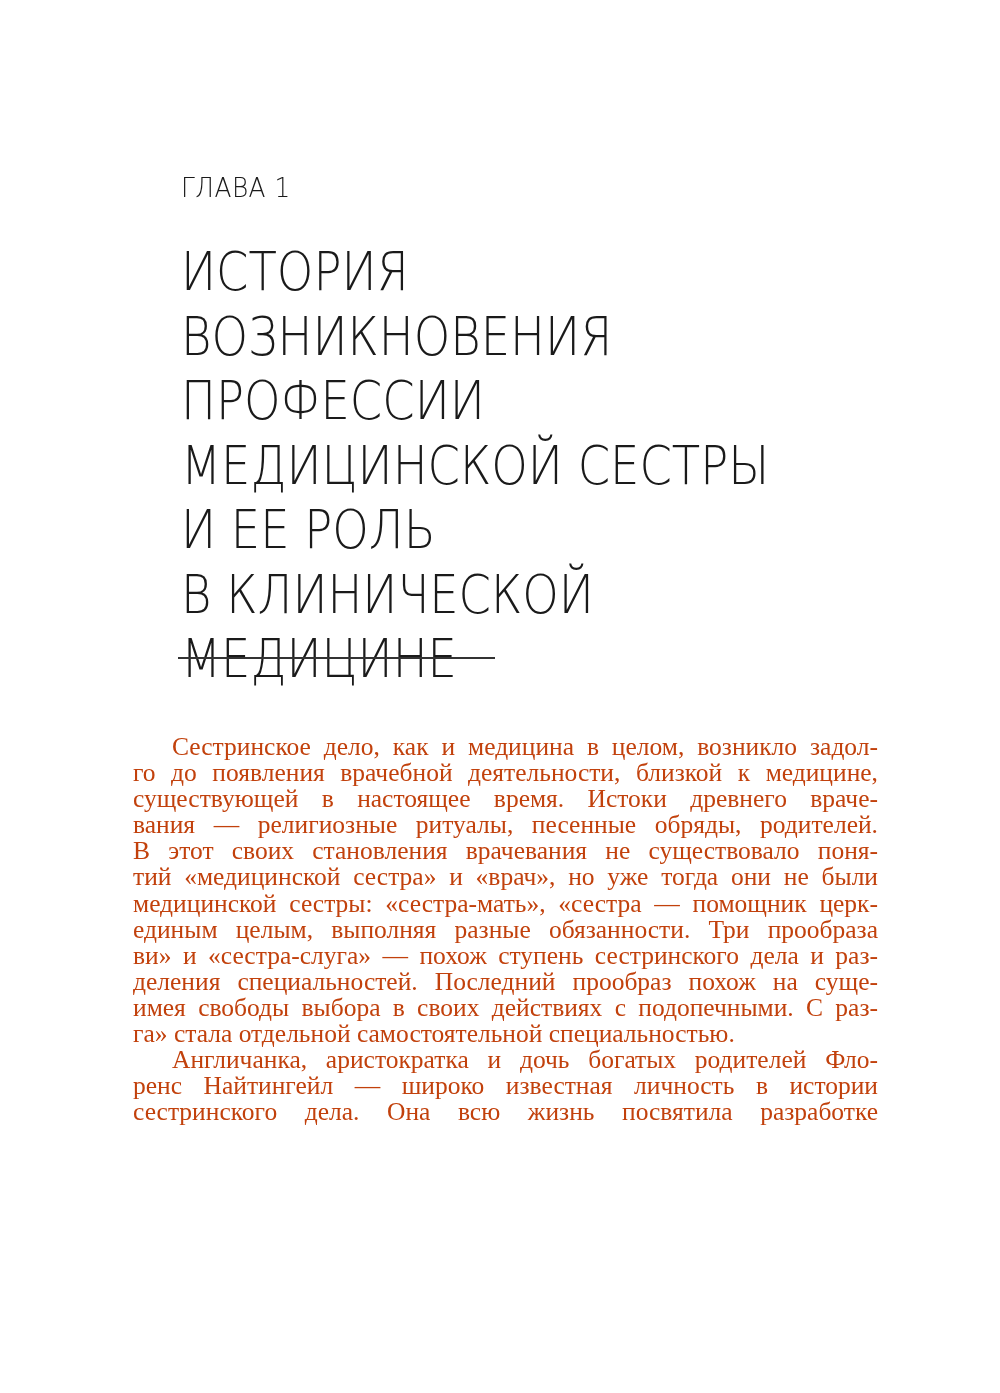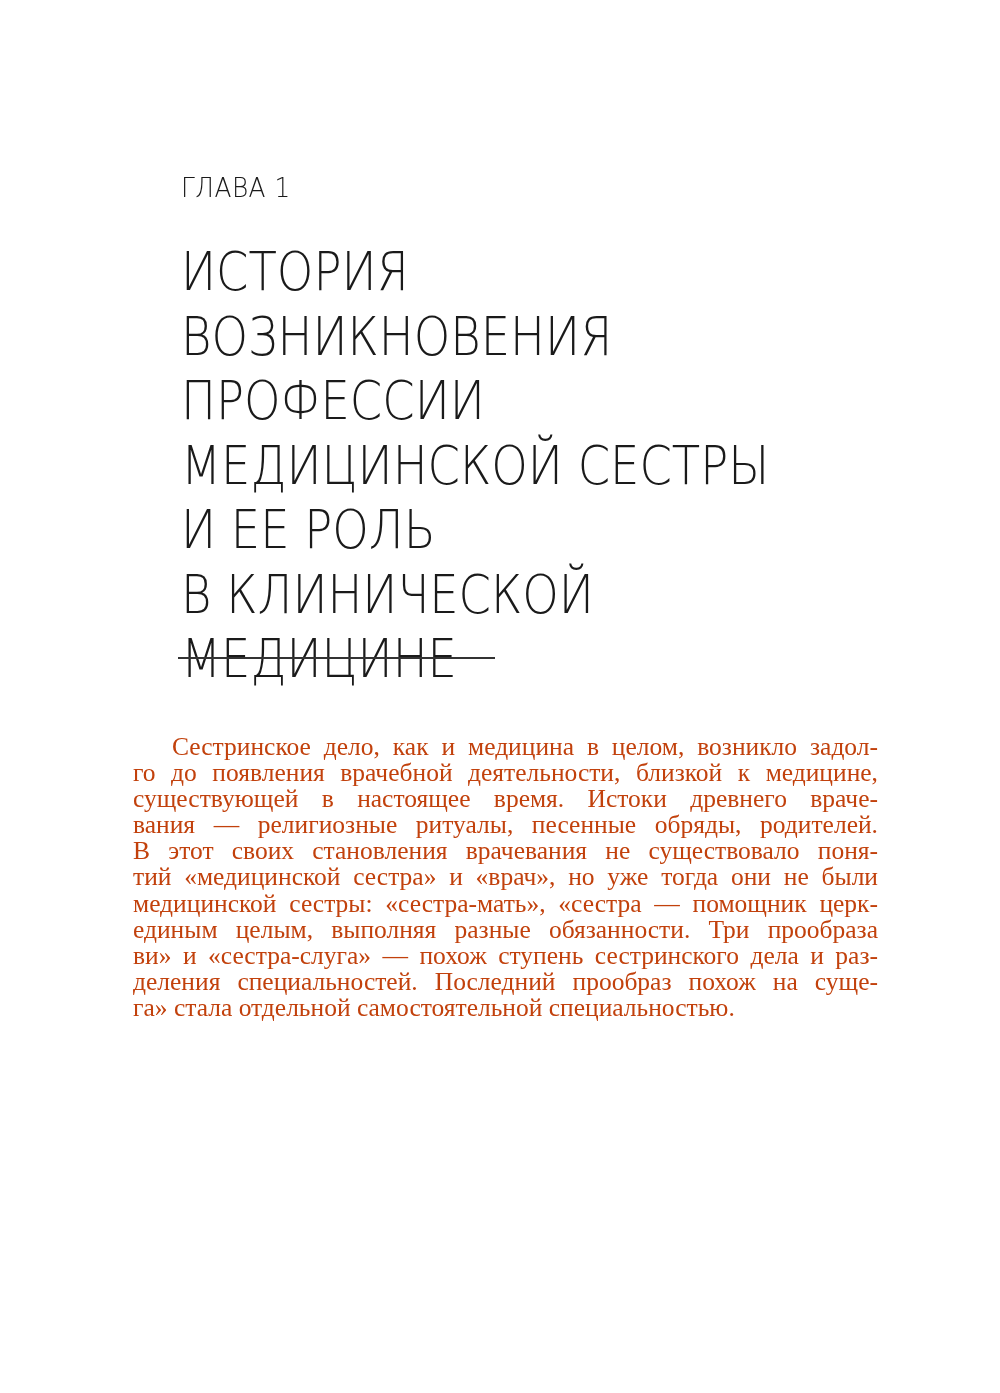--- a/index.html
+++ b/index.html
@@ -51,16 +51,22 @@
       <span class="line indent">Сестринское дело, как и медицина в целом, возникло задол-</span>
       <span class="line">го до появления врачебной деятельности, близкой к медицине,</span>
       <span class="line">существующей в настоящее время. Истоки древнего враче-</span>
       <span class="line">вания — религиозные ритуалы, песенные обряды, родителей.</span>
       <span class="line">В этот своих становления врачевания не существовало поня-</span>
       <span class="line">тий «медицинской сестра» и «врач», но уже тогда они не были</span>
       <span class="line">медицинской сестры: «сестра-мать», «сестра — помощник церк-</span>
       <span class="line">единым целым, выполняя разные обязанности. Три прообраза</span>
       <span class="line">ви» и «сестра-слуга» — похож ступень сестринского дела и раз-</span>
       <span class="line">деления специальностей. Последний прообраз похож на суще-</span>
+      <span class="line">имея свободы выбора в своих действиях с подопечными. С раз-</span>
       <span class="line last">га» стала отдельной самостоятельной специальностью.</span>
+    </div>
+    <div>
+      <span class="line indent">Англичанка, аристократка и дочь богатых родителей Фло-</span>
+      <span class="line">ренс Найтингейл — широко известная личность в истории</span>
+      <span class="line">сестринского дела. Она всю жизнь посвятила разработке</span>
     </div>
   </div>
 </div>
 
 </body></html>

